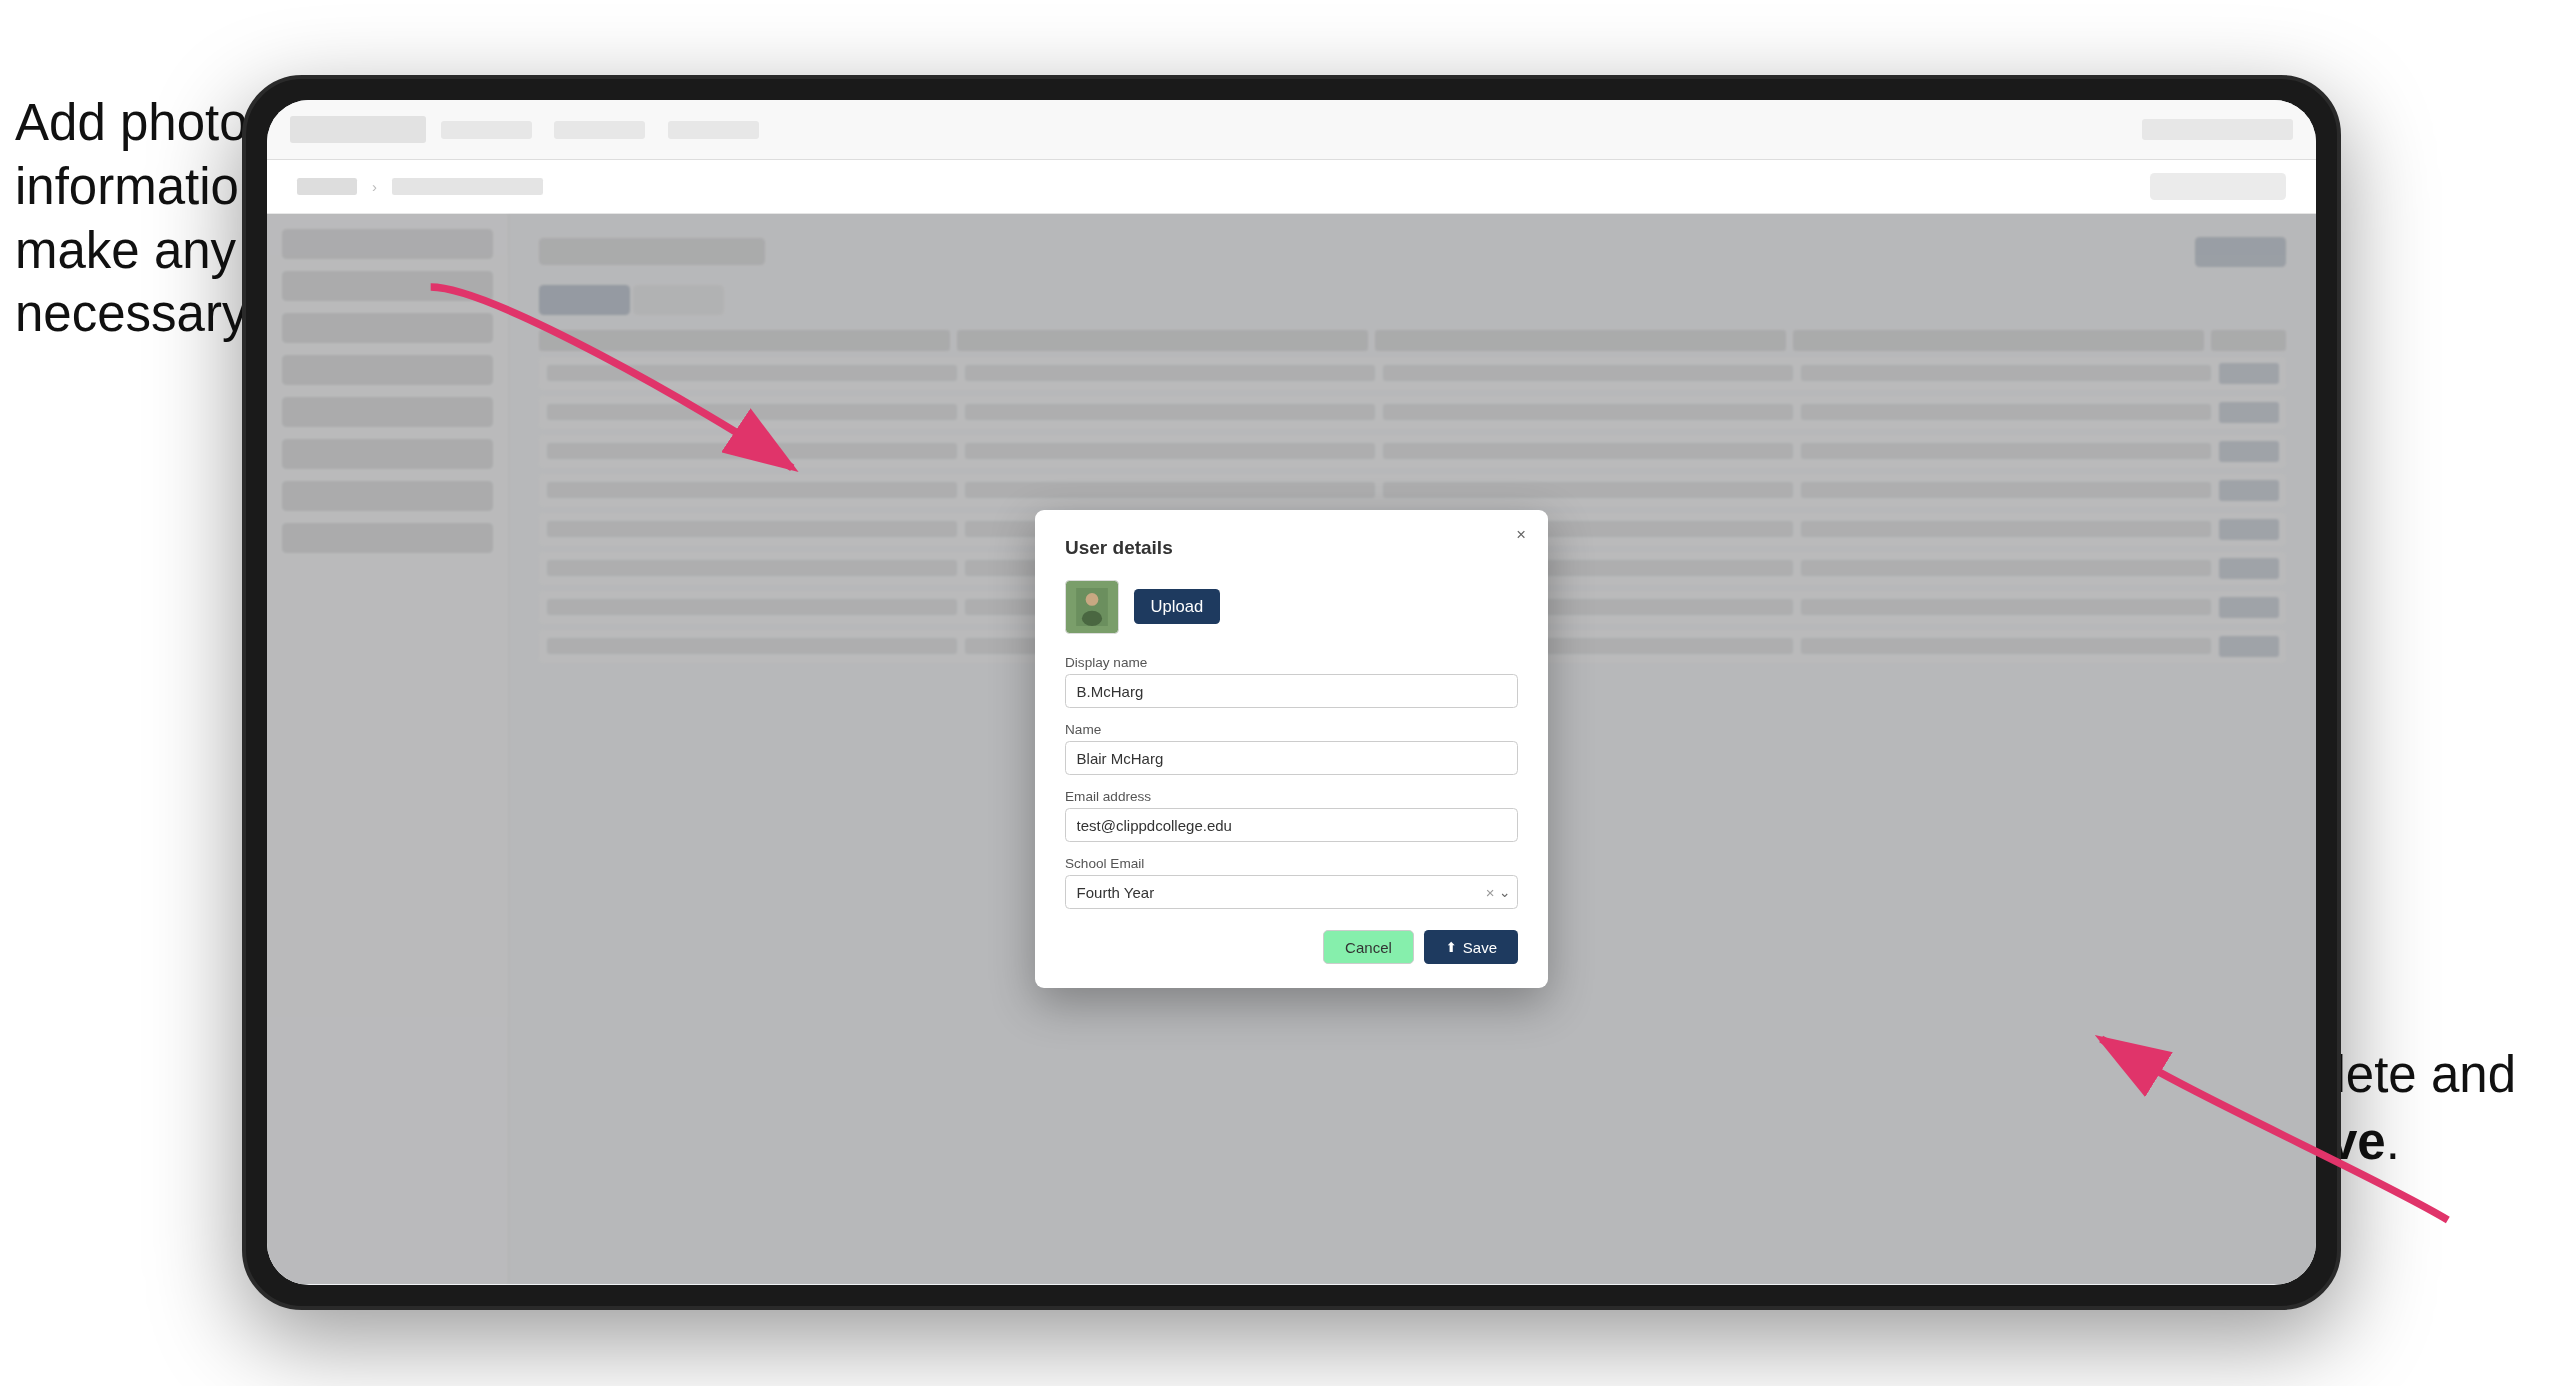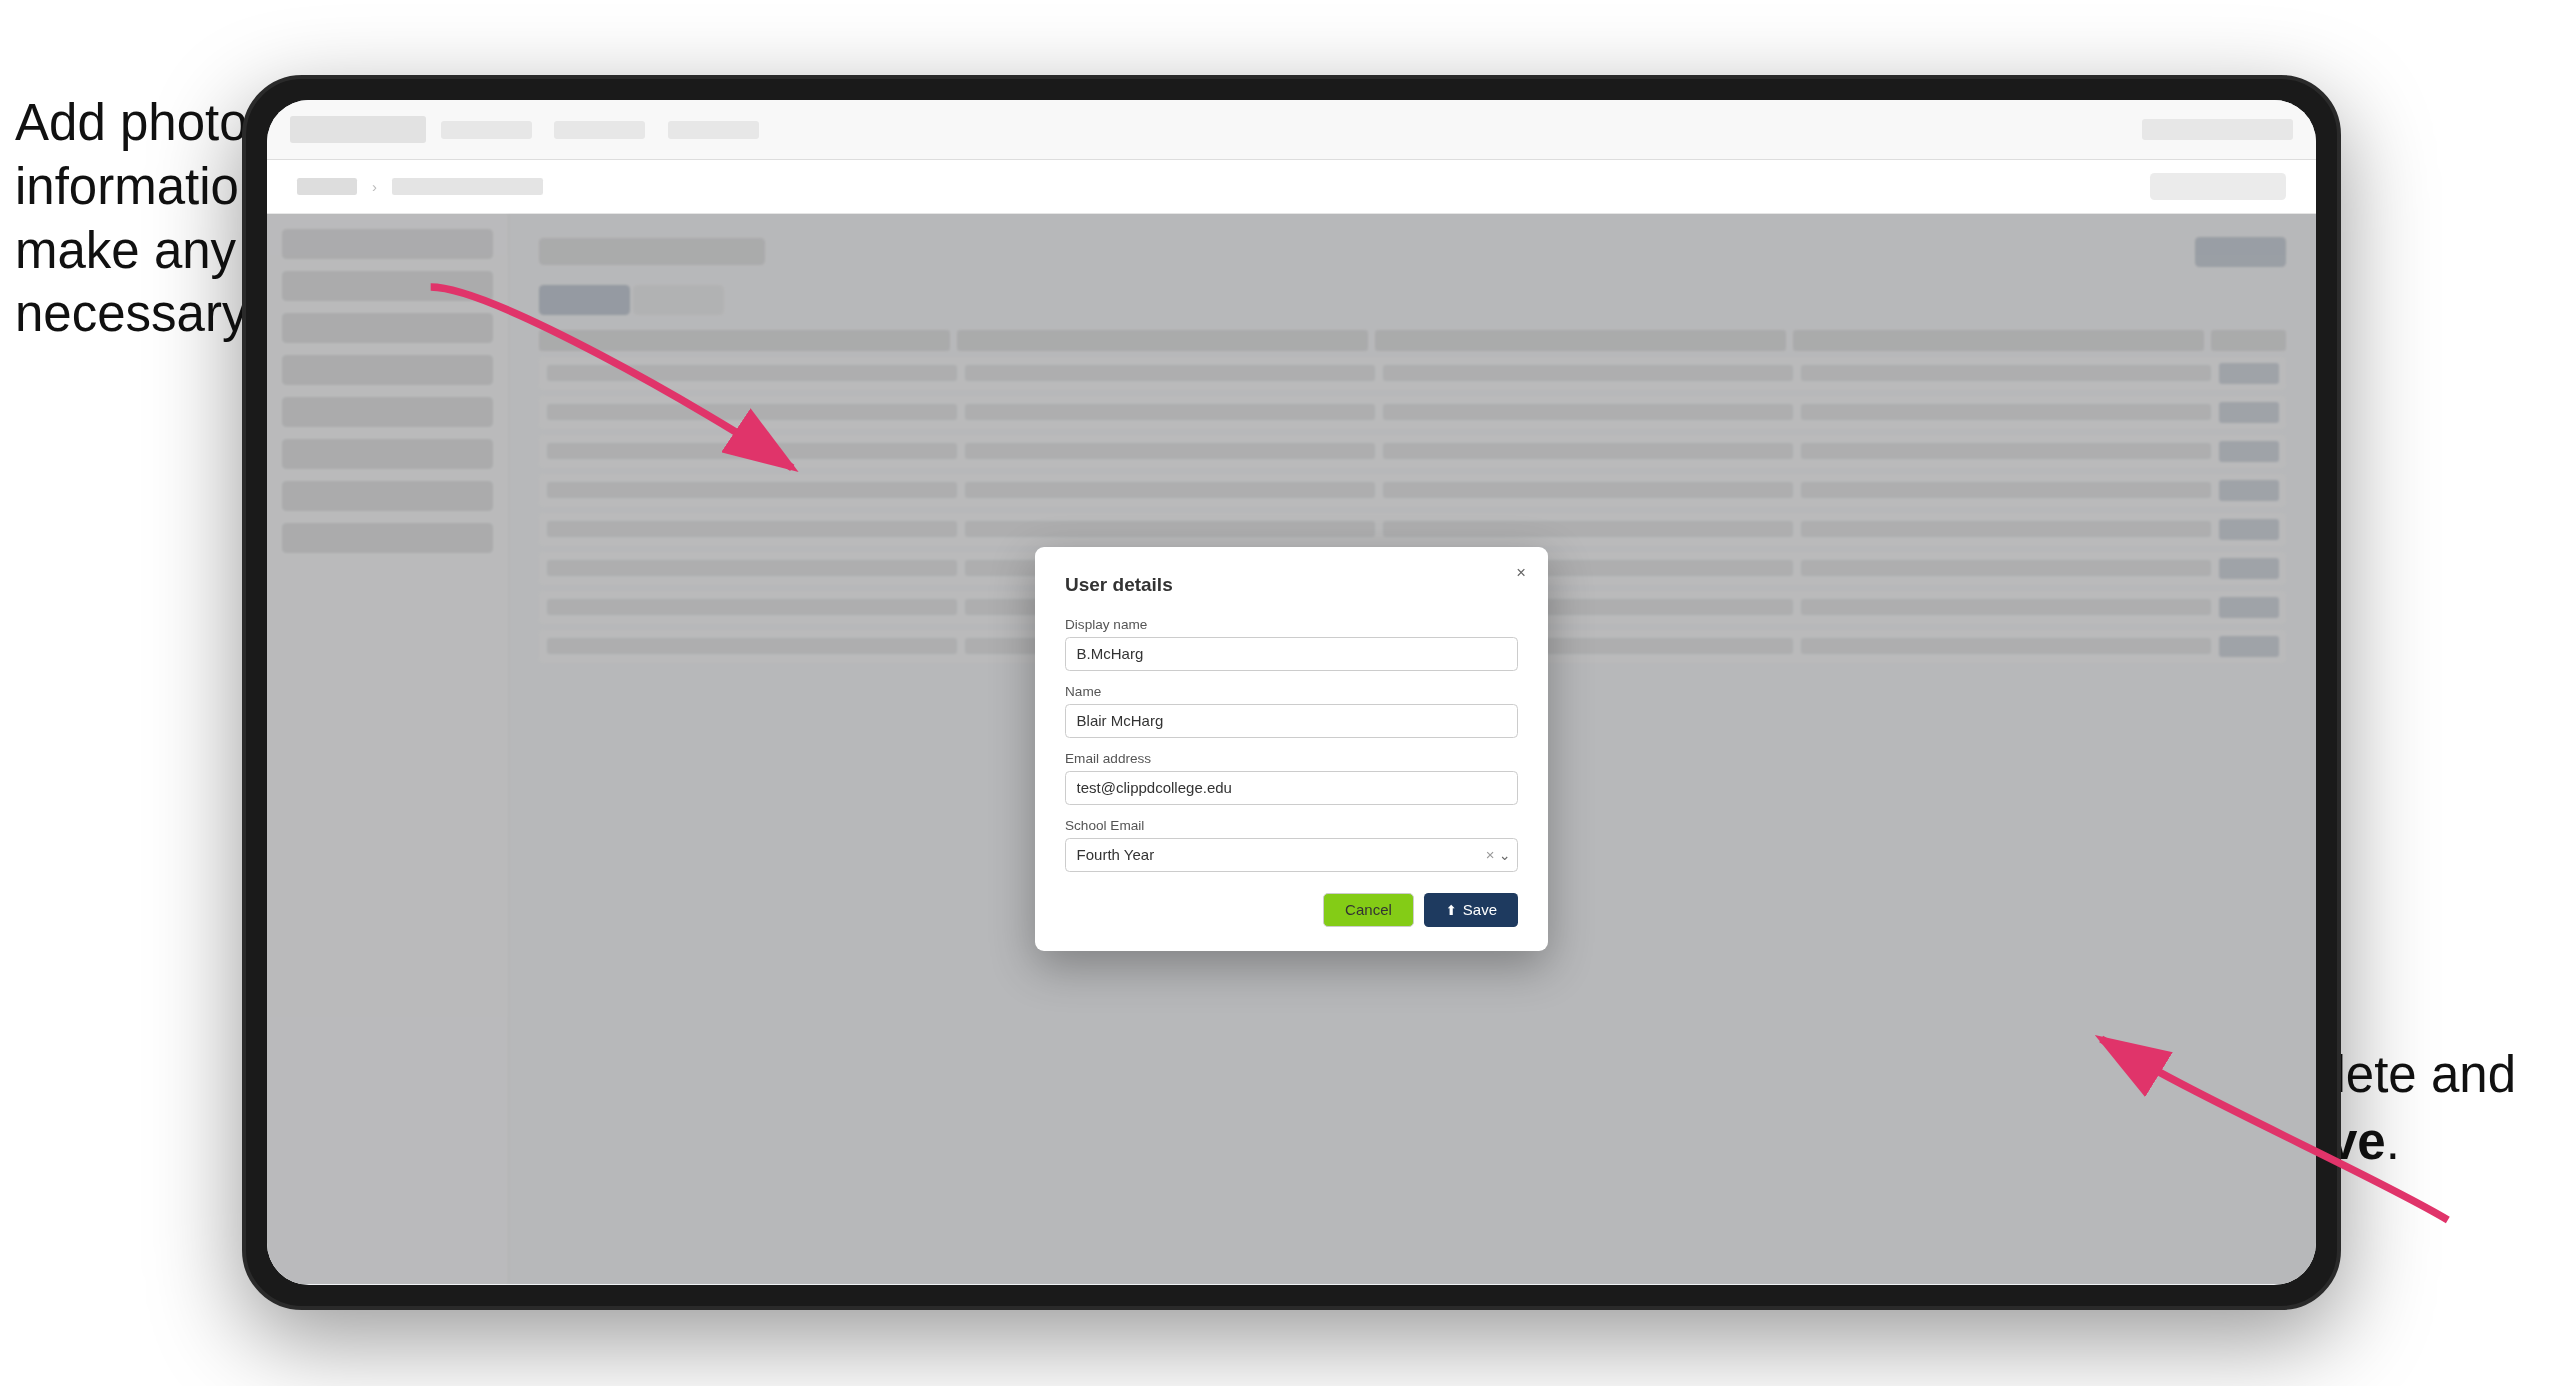--- a/index.html
+++ b/index.html
@@ -406,21 +406,21 @@
 
     
     .modal-footer {
       display: flex;
       justify-content: flex-end;
       gap: 10.6px;
       margin-top: 21px;
     }
 
     .btn-cancel {
-      background: #84cc16;
+      background: #86efac;
       border: 0.8px solid #ccc;
       border-radius: 5px;
       padding: 7.5px 21px;
       font-size: 15px;
       color: #333;
       cursor: pointer;
     }
 
     .btn-save {
       background: #1e3a5f;
@@ -617,20 +617,31 @@
           </div>
       </div>
 
       <div class="modal-overlay">
         <div class="modal">
 
           <button class="modal-close">×</button>
 
           <div class="modal-title">User details</div>
 
+          <div class="photo-row">
+            <div class="photo-thumb">
+
+              <svg viewBox="0 0 50 60">
+                <rect width="50" height="60" fill="#6b8f5e"></rect>
+                <circle cx="25" cy="18" r="10" fill="#c8a882"></circle>
+                <ellipse cx="25" cy="48" rx="16" ry="12" fill="#4a6741"></ellipse>
+              </svg>
+            </div>
+            <button class="upload-btn">Upload</button>
+          </div>
 
           <div class="form-group">
             <label class="form-label">Display name</label>
             <input type="text" class="form-input" value="B.McHarg" style="">
           </div>
 
           <div class="form-group">
             <label class="form-label">Name</label>
             <input type="text" class="form-input" value="Blair McHarg" style="">
           </div>

